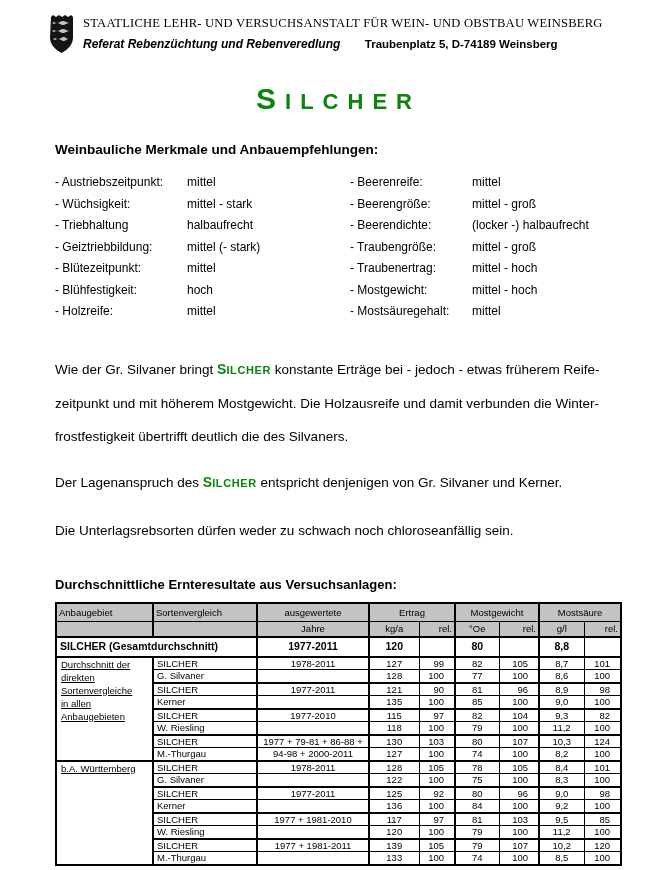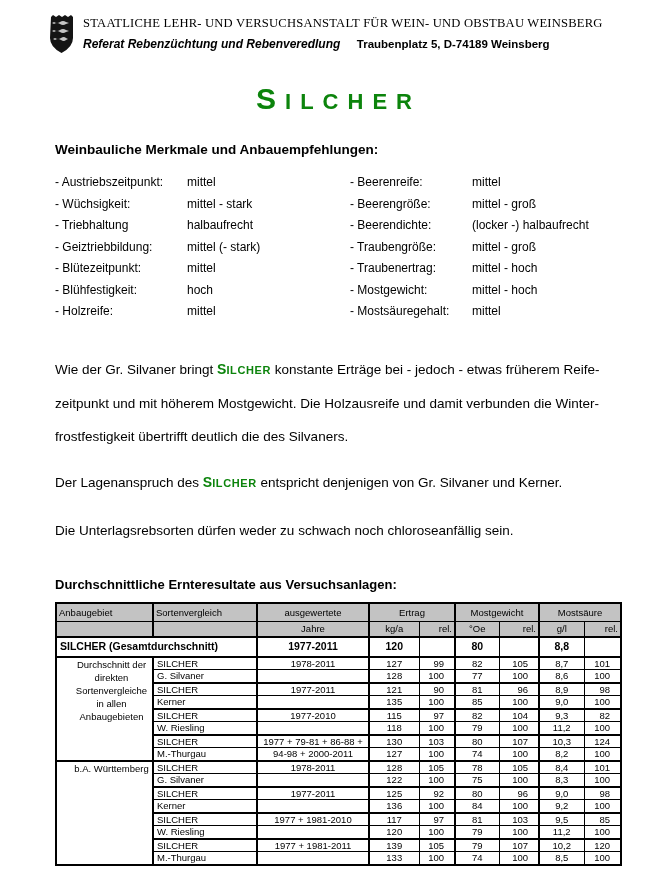--- a/index.html
+++ b/index.html
@@ -5,21 +5,21 @@
   html,body{margin:0;padding:0;background:#ffffff;}
   body{width:650px;height:870px;overflow:hidden;font-family:"Liberation Sans",sans-serif;color:#000;}
   .page{padding:14px 28px 0 55px;}
 
   
   .letterhead{display:flex;align-items:flex-start;}
   .lh-logo{margin-left:-7px;margin-right:8px;flex:0 0 auto;}
   .lh-org{font-family:"Liberation Serif",serif;font-size:12.6px;letter-spacing:0.2px;margin-top:2px;white-space:nowrap;}
   .lh-sub{margin-top:3px;white-space:nowrap;}
   .lh-dept{font-size:12px;font-weight:bold;font-style:italic;}
-  .lh-addr{font-size:11.5px;font-weight:bold;margin-left:12px;}
+  .lh-addr{font-size:11.5px;font-weight:bold;margin-left:20px;}
 
   
   .title{text-align:center;margin-top:26px;color:#0c840c;font-weight:bold;letter-spacing:9px;}
   .ti{font-size:30px;}
   .tr{font-size:22px;}
 
   
   .h-merkmale{margin-top:26px;font-size:13.5px;font-weight:bold;}
   .h-results{margin-top:30px;font-size:13px;font-weight:bold;}
 
@@ -44,21 +44,21 @@
   .v2r{border-right:2px solid #000 !important;}
   .hl{text-align:left;padding-left:3px;}
   .hc{text-align:center;}
   .hr{text-align:right;padding-right:3px;margin-top:24px;}
   tr.total td{border-top:2px solid #000;border-bottom:2px solid #000;font-weight:bold;font-size:10.5px;height:18px;margin-top:20px;}
   tr.total td.tl{text-align:left;padding-left:3px;}
   .nr{border-right:none;}
   .nl{border-left:none;}
   #results-tbody tr{height:13px;}
   tr.pair-start td{border-top:2px solid #000;}
-  td.c-area{vertical-align:top;text-align:center;padding-left:16px;border-top:2px solid #000;}
+  td.c-area{vertical-align:top;text-align:left;padding-left:4px;border-top:2px solid #000;text-decoration:underline;}
   td.c-area div{line-height:13px;}
   td.c-sorte{text-align:left;padding-left:3px;}
   td.c-jahre{text-align:center;}
   td.c-kga,td.c-oe,td.c-gl{text-align:center;}
   td.c-krel,td.c-orel,td.c-grel{text-align:right;padding-right:10px;}
 </style>
 </head>
 <body>
 
 <div class="page">

